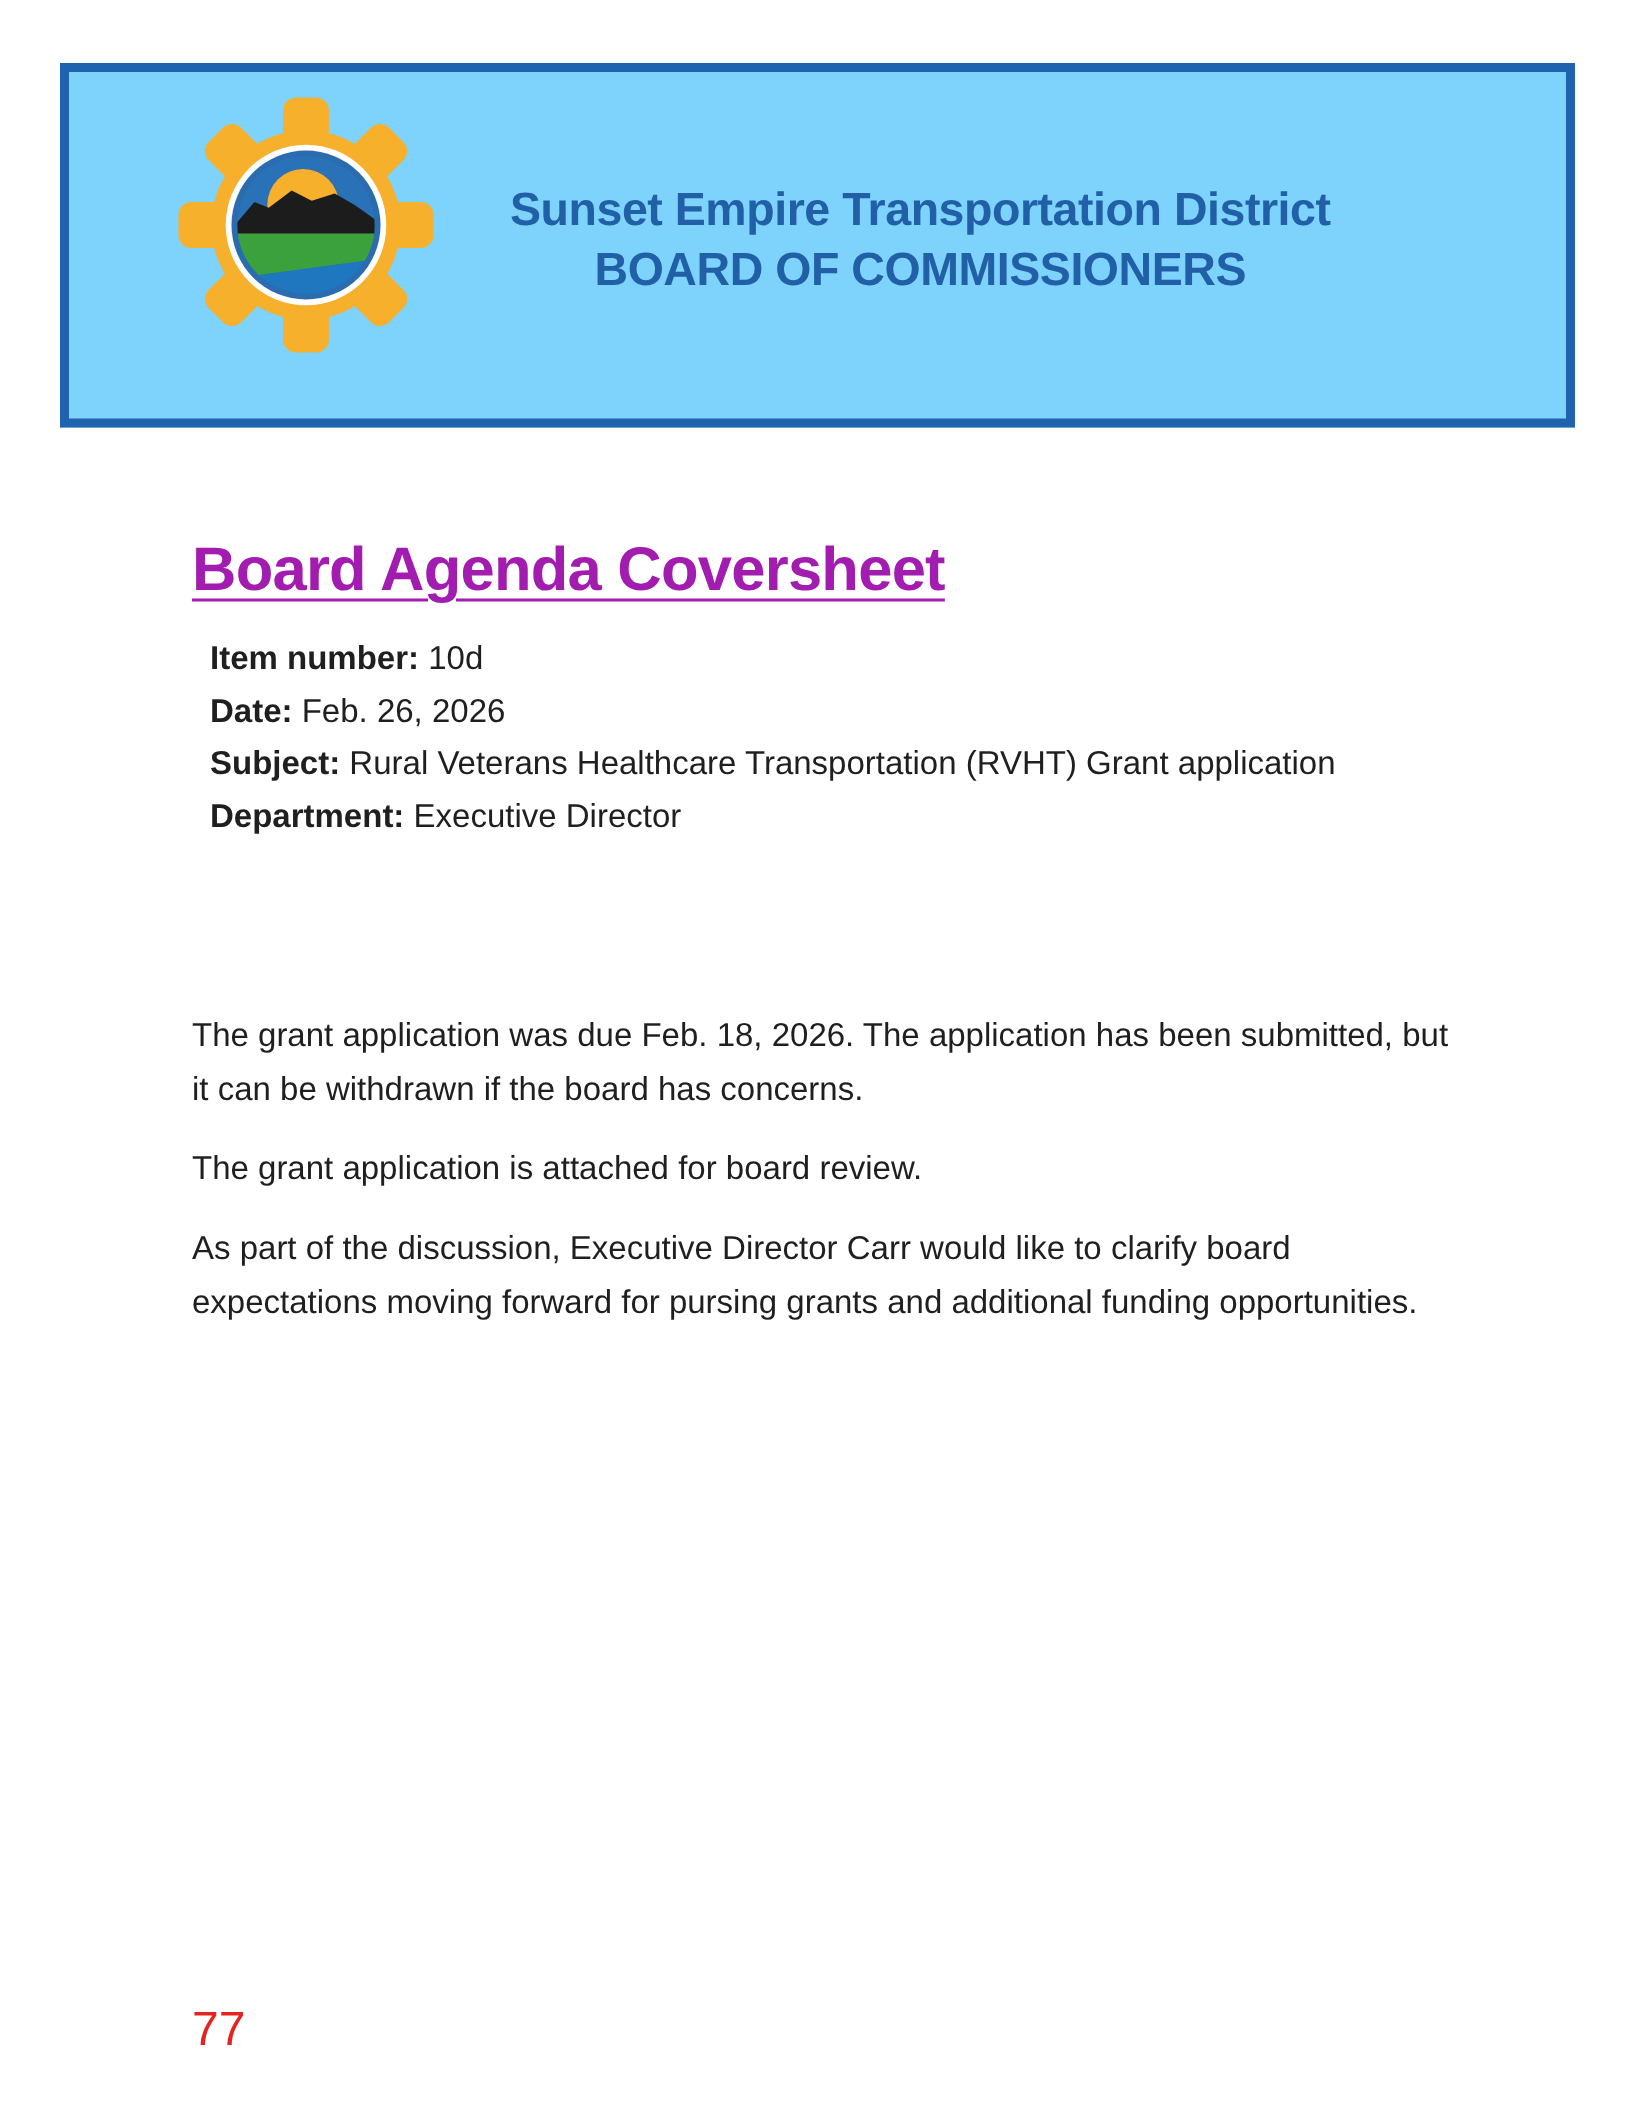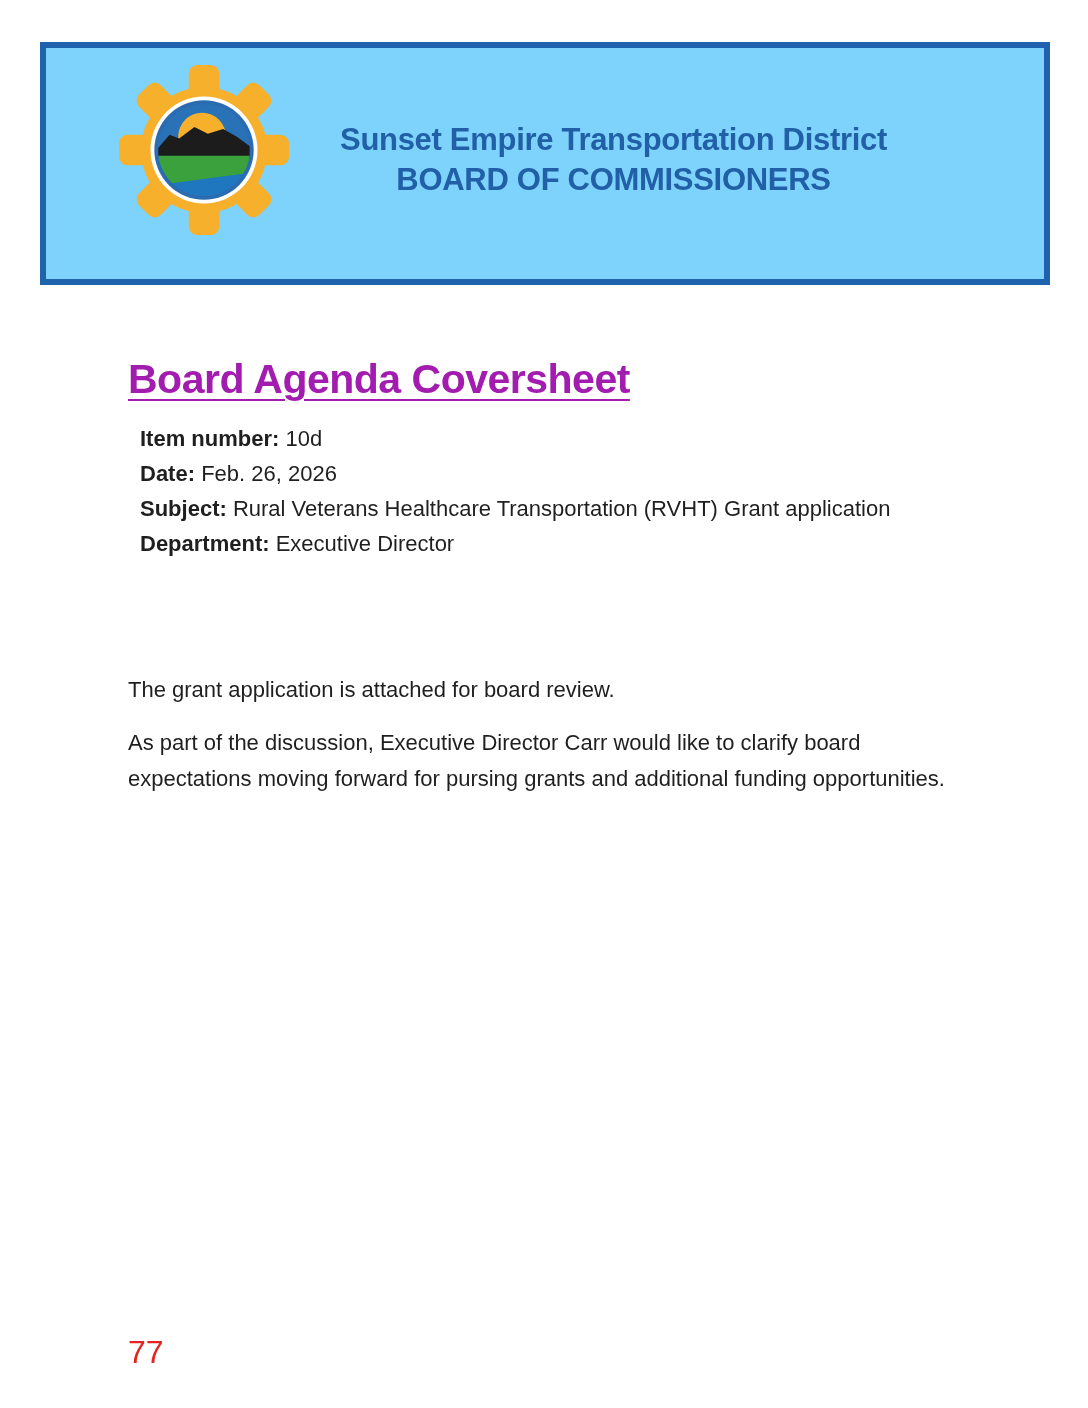--- a/index.html
+++ b/index.html
@@ -137,17 +137,18 @@
 <div class="doc-title">Board Agenda Coversheet</div>
 
 <div class="meta-block">
   <div class="meta-row"><span class="meta-label">Item number:</span><span> 10d</span></div>
   <div class="meta-row"><span class="meta-label">Date:</span><span> Feb. 26, 2026</span></div>
   <div class="meta-row"><span class="meta-label">Subject:</span><span> Rural Veterans Healthcare Transportation (RVHT) Grant application</span></div>
   <div class="meta-row"><span class="meta-label">Department:</span><span> Executive Director</span></div>
 </div>
 
 <div class="summary-block">
+  <p>The grant application was due Feb. 18, 2026. The application has been submitted, but it can be withdrawn if the board has concerns.</p>
   <p>The grant application is attached for board review.</p>
   <p>As part of the discussion, Executive Director Carr would like to clarify board expectations moving forward for pursing grants and additional funding opportunities.</p>
 </div>
 
 <div class="page-number">77</div>
 
 </body></html>

